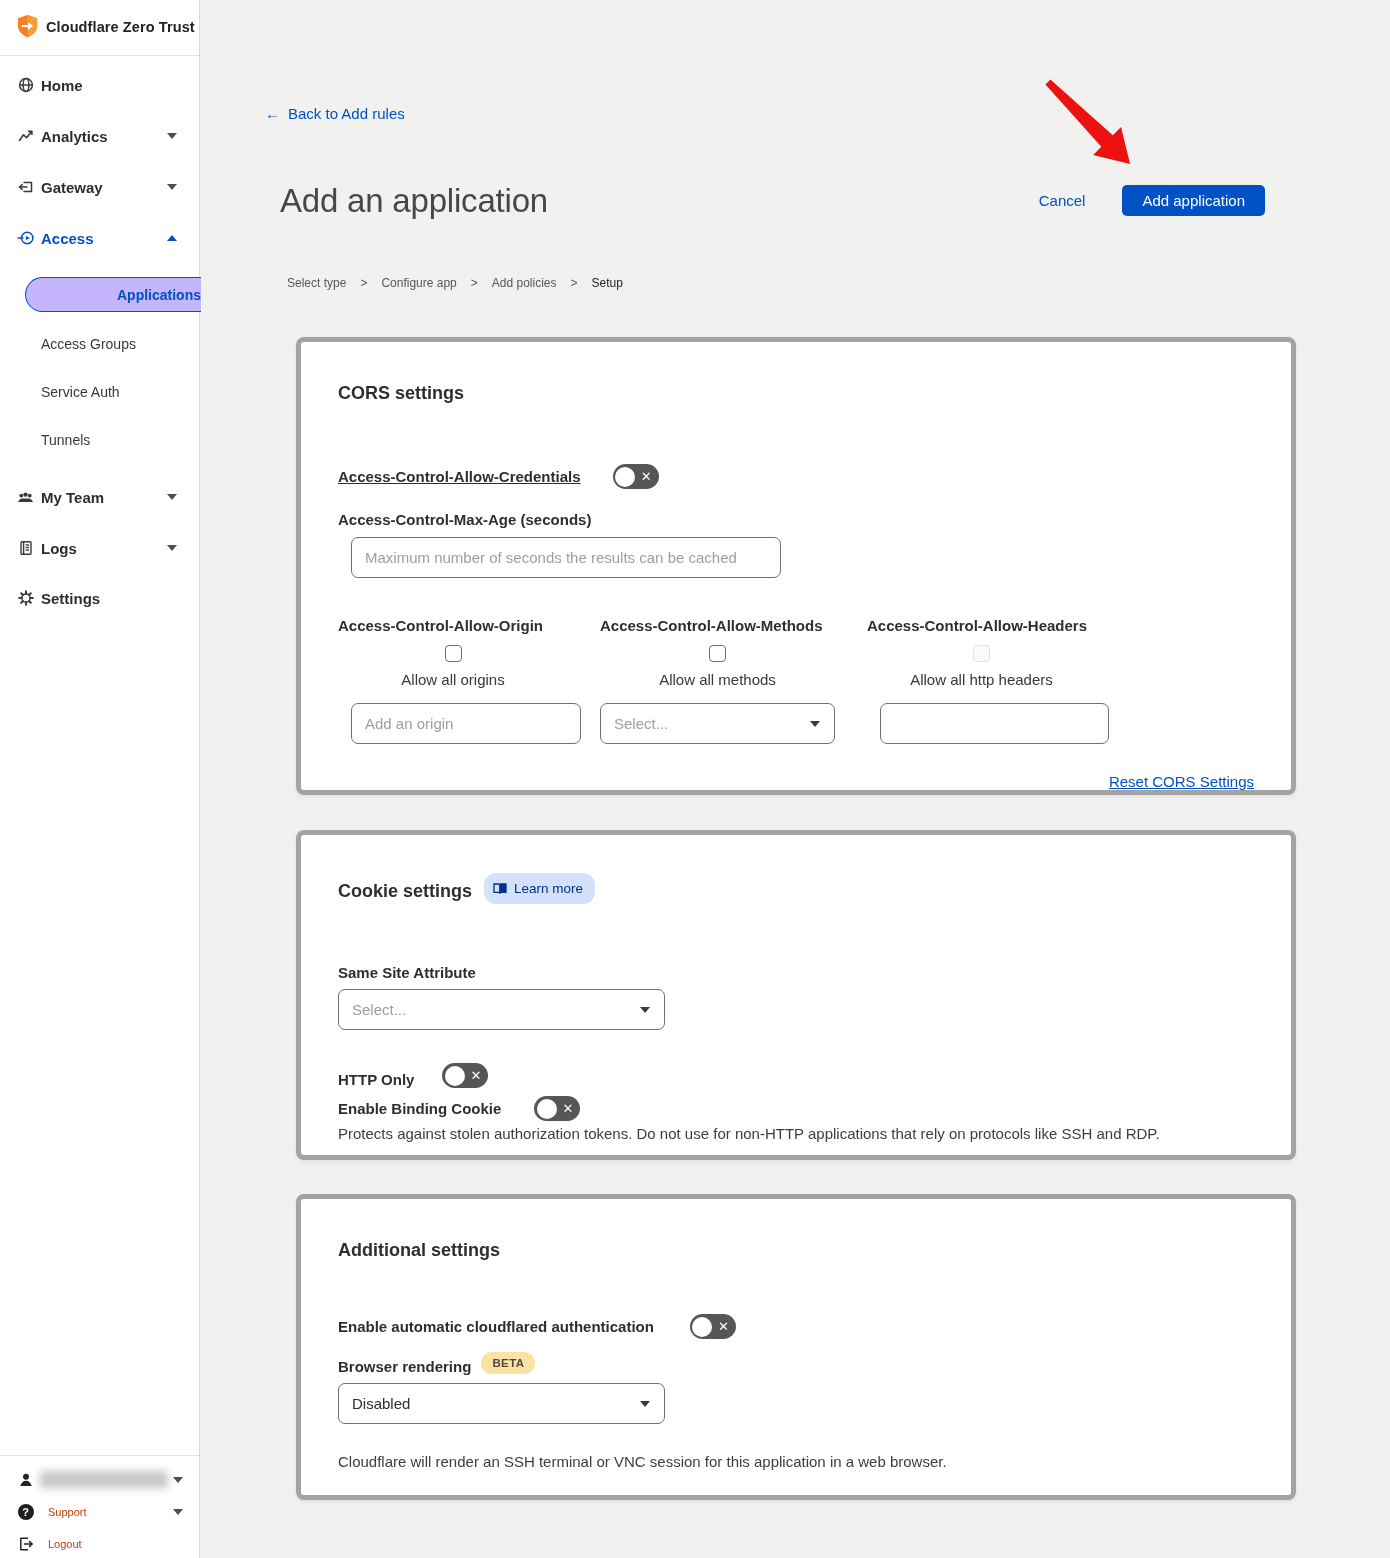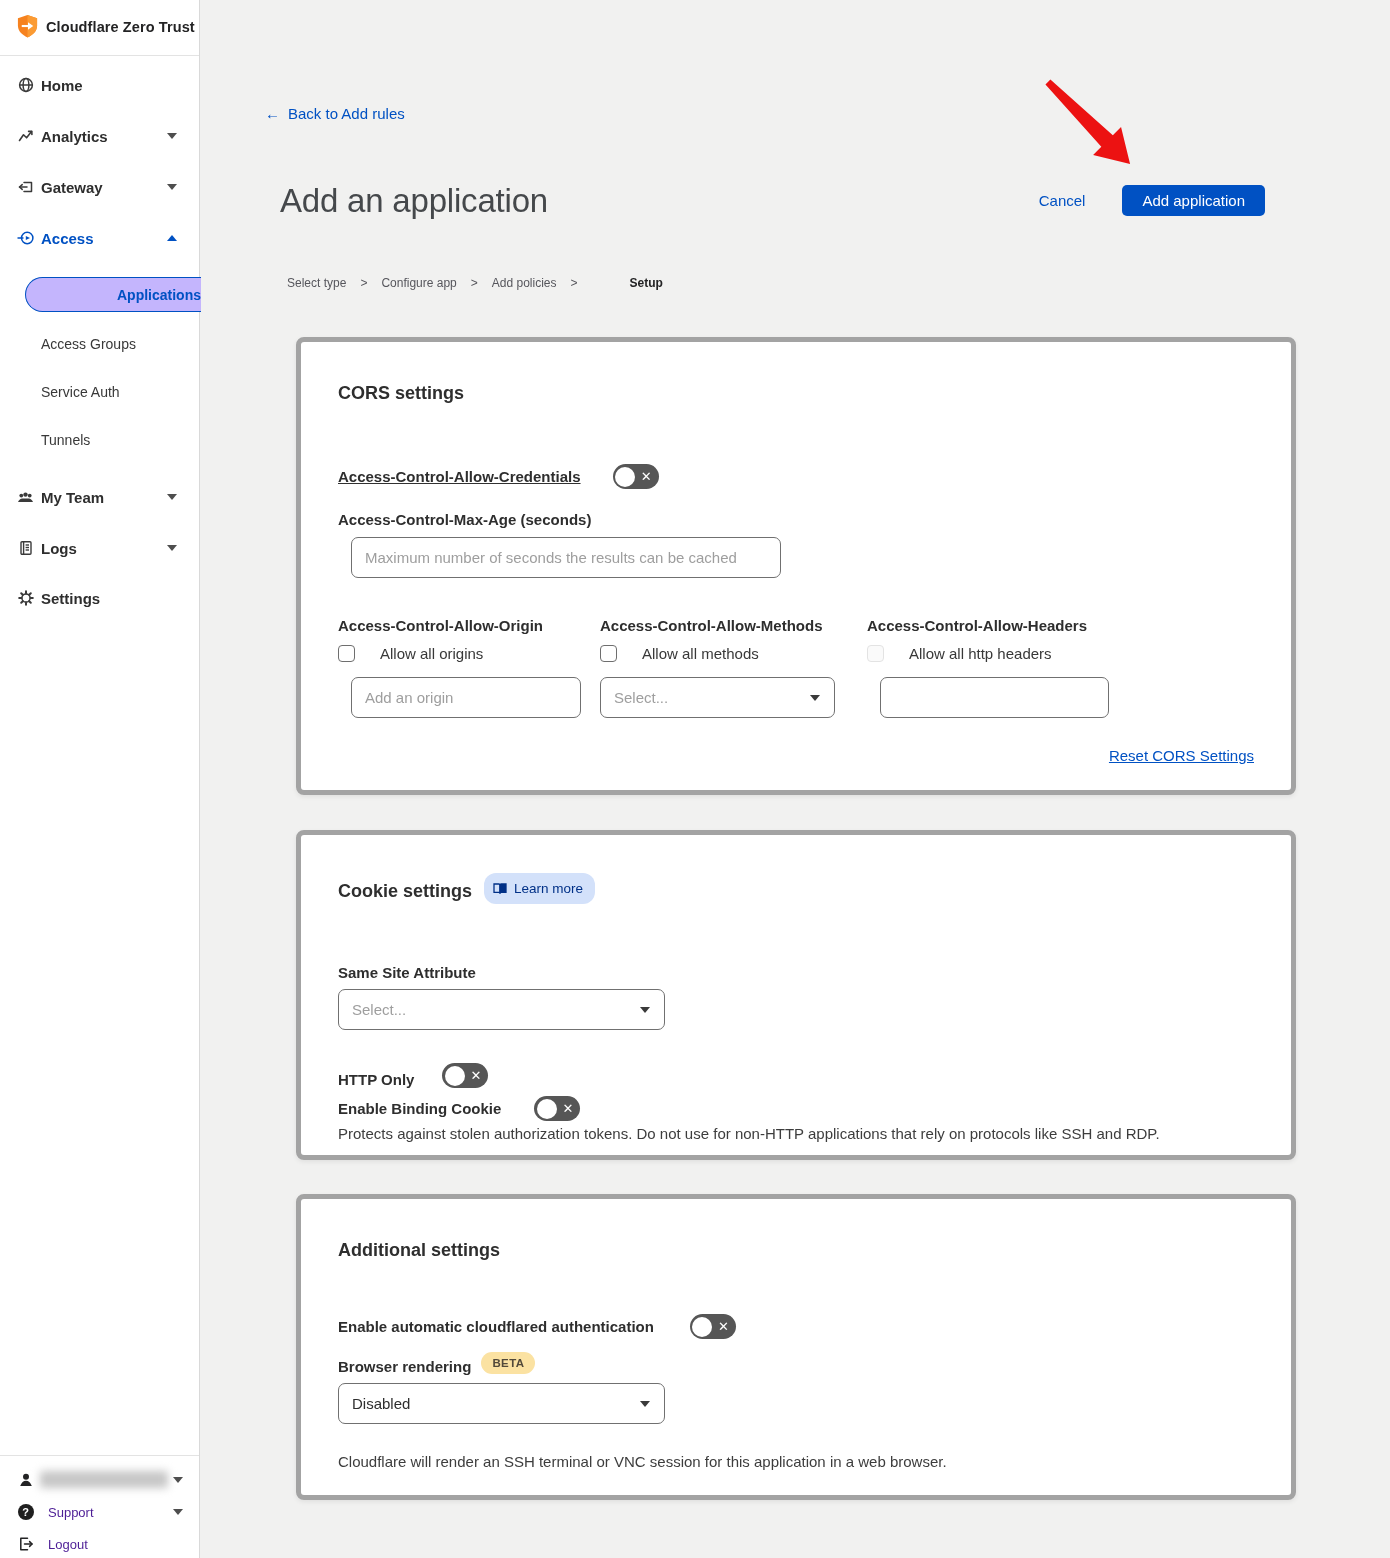--- a/index.html
+++ b/index.html
@@ -18,36 +18,36 @@
   .nav-row.blue .nlabel { color:#0051c3; }
   .nav-row.blue .nicon { color:#0051c3; }
   .nav-row .caret { position:absolute; right:17px; width:0; height:0; border-left:5.5px solid transparent; border-right:5.5px solid transparent; border-top:6.5px solid #4e4e4e; }
   .nav-row .caret.up { border-top:none; border-bottom:6.5px solid #0051c3; }
   .subnav-row { position:absolute; left:0; width:200px; height:22px; display:flex; align-items:center; cursor:pointer; }
   .subnav-row .nlabel { position:absolute; left:41px; font-size:14px; font-weight:400; color:#383838; }
   .pill { position:absolute; left:25px; width:176px; height:35px; background:#c4b5fd; border:1.5px solid #0051c3; border-right:none; border-radius:18px 0 0 18px; display:flex; align-items:center; cursor:pointer;justify-content:flex-end; }
   .pill .nlabel { margin-left:16px; font-size:14px; font-weight:700; color:#0051c3; }
   .sb-footer-row { position:absolute; left:0; width:200px; height:22px; display:flex; align-items:center; cursor:pointer; }
   .sb-footer-row .ficon { position:absolute; left:17px; width:17px; height:17px; display:flex; align-items:center; justify-content:center; color:#232324; }
-  .sb-footer-row .flabel { position:absolute; left:48px; font-size:13px; color:#4c1d95; }
+  .sb-footer-row .flabel { position:absolute; left:48px; font-size:11px; color:#c2410c; }
   .sb-footer-row .caret { position:absolute; right:17px; width:0; height:0; border-left:5.5px solid transparent; border-right:5.5px solid transparent; border-top:6.5px solid #4e4e4e; }
   .blur-name { position:absolute; left:40px; top:3px; width:128px; height:17px; background:#c6c6c6; border-radius:2px; filter:blur(4px); }
   .qbadge { width:16px; height:16px; border-radius:50%; background:#1f1f1f; color:#fff; font-size:11px; font-weight:700; display:flex; align-items:center; justify-content:center; }
 
   
   .main { position:absolute; left:200px; top:0; width:1190px; height:1558px; }
   .back-link { position:absolute; left:65px; top:105px; display:flex; align-items:center; gap:8px; color:#0051c3; font-size:15px; cursor:pointer; }
   .page-title { position:absolute; left:80px; top:182px; font-size:33px; font-weight:400; color:#45484b; letter-spacing:-.2px; }
   .header-actions { position:absolute; top:185px; right:125px; display:flex; align-items:center; gap:37px; }
   .cancel-link { color:#0051c3; font-size:15px; cursor:pointer; }
   .add-btn { background:#0051c3; color:#fff; border:none; border-radius:5px; height:31px; padding:0 20px; font-size:15px; font-family:inherit; cursor:pointer; }
   .annot-arrow { position:absolute; left:843px; top:76px; z-index:9; pointer-events:none; }
   .breadcrumb { position:absolute; left:87px; top:276px; display:flex; align-items:flex-start; gap:14px; font-size:12px; color:#56565c; }
   .breadcrumb .sep { color:#56565c; }
-  .breadcrumb .current { font-weight:700; color:#232324;margin-left:38px; }
+  .breadcrumb .current { font-weight:400; color:#232324; }
   .breadcrumb .crumb { cursor:pointer; }
 
   .card { position:absolute; left:96px; width:1000px; background:#fff; border:5px solid #a3a3a3; border-radius:8px; box-shadow:0 2px 5px rgba(0,0,0,.07); padding:41px 37px 0 37px; }
   .card h2 { font-size:18px; font-weight:700; color:#2e2e2e; }
   .card-cors { top:337px; height:458px; }
   .card-cookie { top:830px; height:330px; }
   .card-extra { top:1194px; height:306px; }
 
   .lbl { font-size:15px; font-weight:700; color:#2e2e2e; }
   .desc { font-size:15px; color:#3d3d3d; }
@@ -59,21 +59,21 @@
   .tog-row { display:flex; align-items:center; }
 
   .txt-input { height:41px; border:1px solid #707070; border-radius:7px; background:#fff; font-family:inherit; font-size:15px; color:#313131; padding:0 13px; outline:none;margin-left:13px; }
   .txt-input::placeholder { color:#9e9e9e; }
   .select { position:relative; height:41px; border:1px solid #707070; border-radius:7px; background:#fff; display:flex; align-items:center; padding:0 13px; font-size:15px; color:#9e9e9e; cursor:pointer; }
   .select.value { color:#2e2e2e; }
   .select .scaret { position:absolute; right:14px; width:0; height:0; border-left:5.5px solid transparent; border-right:5.5px solid transparent; border-top:6.5px solid #3a3a3a; }
 
   .checkbox { width:17px; height:17px; border:1.6px solid #6e6e6e; border-radius:4px; background:#fff; cursor:pointer; flex:none; }
   .checkbox.disabled { border-color:#e3e3e3; background:#fafafa; cursor:default; }
-  .cb-row { display:flex; align-items:center; gap:25px; }
+  .cb-row { display:flex; align-items:center; gap:9px;flex-direction:column; }
   .cb-row .cb-label { font-size:15px; color:#383838; }
 
   .cors-cols { display:flex; gap:32px; margin-top:39px; }
   .col-origin { width:230px; } .col-methods { width:235px; } .col-headers { width:229px; }
   .cors-cols .lbl { display:block; }
   .cors-cols .cb-row { margin-top:11px; }
   .cors-cols .txt-input, .cors-cols .select { margin-top:15px; width:100%; }
 
   .reset-row { margin-top:29px; text-align:right; }
   .reset-link { color:#0051c3; font-size:15px; text-decoration:underline; cursor:pointer; }

